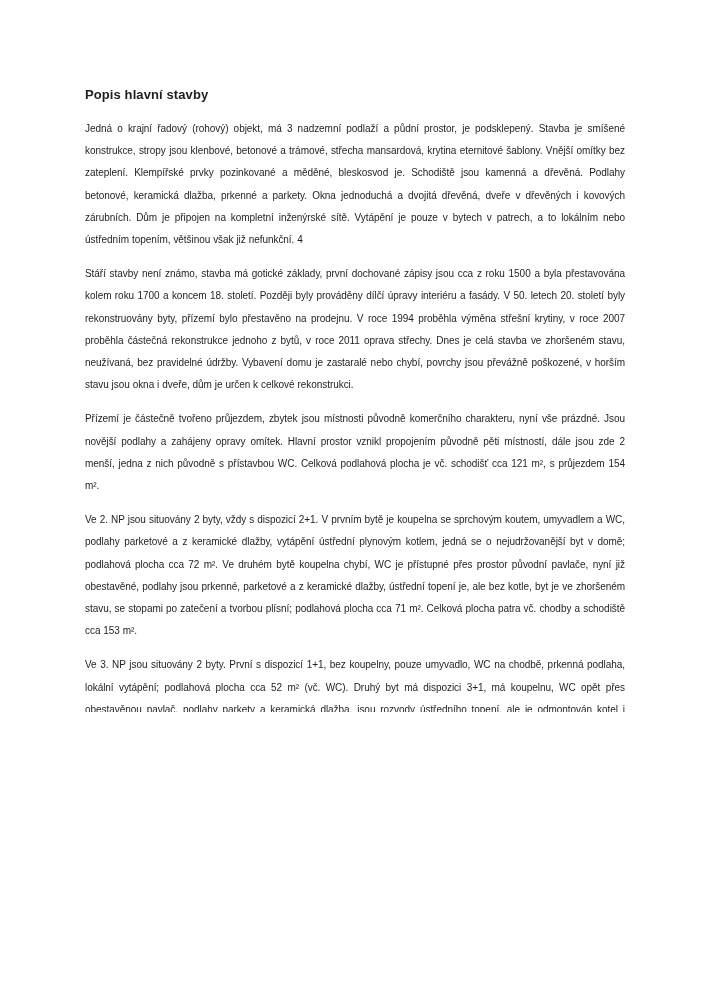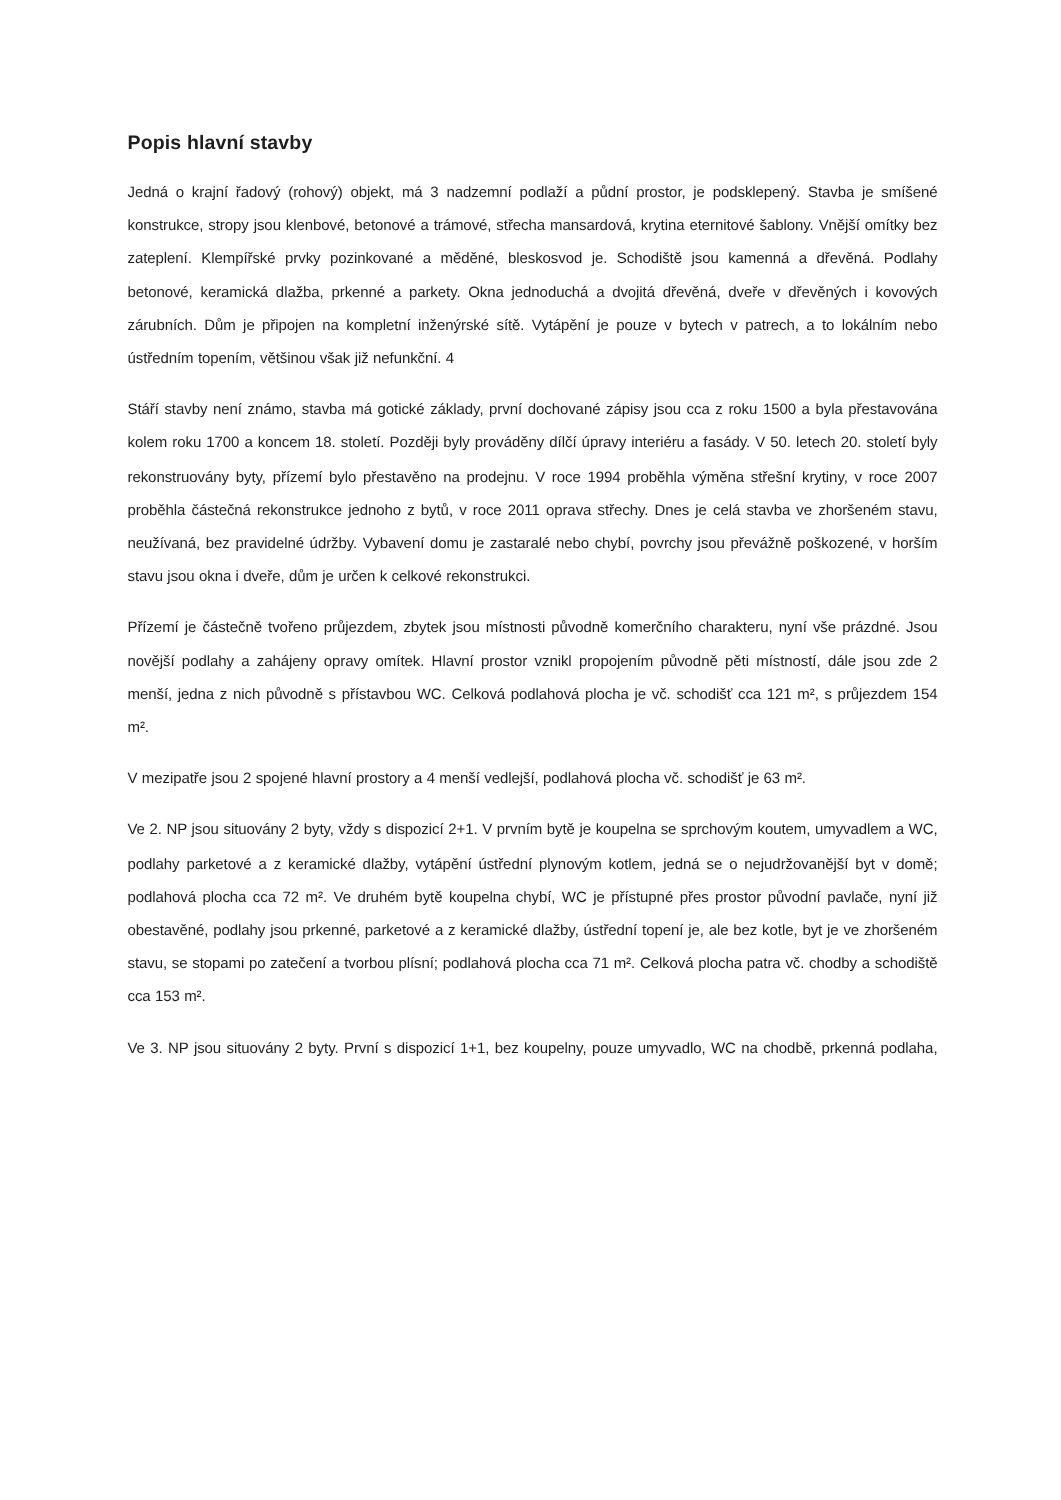--- a/index.html
+++ b/index.html
@@ -43,20 +43,19 @@
 
 <div class="page">
   <h1 class="doc-heading">Popis hlavní stavby</h1>
 
   <p class="doc-paragraph">Jedná o krajní řadový (rohový) objekt, má 3 nadzemní podlaží a půdní prostor, je podsklepený. Stavba je smíšené konstrukce, stropy jsou klenbové, betonové a trámové, střecha mansardová, krytina eternitové šablony. Vnější omítky bez zateplení. Klempířské prvky pozinkované a měděné, bleskosvod je. Schodiště jsou kamenná a dřevěná. Podlahy betonové, keramická dlažba, prkenné a parkety. Okna jednoduchá a dvojitá dřevěná, dveře v dřevěných i kovových zárubních. Dům je připojen na kompletní inženýrské sítě. Vytápění je pouze v bytech v patrech, a to lokálním nebo ústředním topením, většinou však již nefunkční. 4</p>
 
   <p class="doc-paragraph">Stáří stavby není známo, stavba má gotické základy, první dochované zápisy jsou cca z roku 1500 a byla přestavována kolem roku 1700 a koncem 18. století. Později byly prováděny dílčí úpravy interiéru a fasády. V 50. letech 20. století byly rekonstruovány byty, přízemí bylo přestavěno na prodejnu. V roce 1994 proběhla výměna střešní krytiny, v roce 2007 proběhla částečná rekonstrukce jednoho z bytů, v roce 2011 oprava střechy. Dnes je celá stavba ve zhoršeném stavu, neužívaná, bez pravidelné údržby. Vybavení domu je zastaralé nebo chybí, povrchy jsou převážně poškozené, v horším stavu jsou okna i dveře, dům je určen k celkové rekonstrukci.</p>
 
   <p class="doc-paragraph">Přízemí je částečně tvořeno průjezdem, zbytek jsou místnosti původně komerčního charakteru, nyní vše prázdné. Jsou novější podlahy a zahájeny opravy omítek. Hlavní prostor vznikl propojením původně pěti místností, dále jsou zde 2 menší, jedna z nich původně s přístavbou WC. Celková podlahová plocha je vč. schodišť cca 121 m², s průjezdem 154 m².</p>
 
-  <p class="doc-paragraph">V mezipatře jsou 2 spojené hlavní prostory a 4 menší vedlejší, podlahová plocha vč. schodišť je 63 m².</p>
 
   <p class="doc-paragraph">Ve 2. NP jsou situovány 2 byty, vždy s dispozicí 2+1. V prvním bytě je koupelna se sprchovým koutem, umyvadlem a WC, podlahy parketové a z keramické dlažby, vytápění ústřední plynovým kotlem, jedná se o nejudržovanější byt v domě; podlahová plocha cca 72 m². Ve druhém bytě koupelna chybí, WC je přístupné přes prostor původní pavlače, nyní již obestavěné, podlahy jsou prkenné, parketové a z keramické dlažby, ústřední topení je, ale bez kotle, byt je ve zhoršeném stavu, se stopami po zatečení a tvorbou plísní; podlahová plocha cca 71 m². Celková plocha patra vč. chodby a schodiště cca 153 m².</p>
 
   <p class="doc-paragraph">Ve 3. NP jsou situovány 2 byty. První s dispozicí 1+1, bez koupelny, pouze umyvadlo, WC na chodbě, prkenná podlaha, lokální vytápění; podlahová plocha cca 52 m² (vč. WC). Druhý byt má dispozici 3+1, má koupelnu, WC opět přes obestavěnou pavlač, podlahy parkety a keramická dlažba, jsou rozvody ústředního topení, ale je odmontován kotel i radiátory, je lokální ohřev teplé vody; podlahová plocha cca 78 m². Celková podlahová plocha patra vč. chodby a schodiště je cca 149 m².</p>
 
   <p class="doc-paragraph">Půdní prostor je stavebně neupravený, plně zkosený, nezateplený, podlaha cihelná. Suterén je vyklizený, v horším stavu s vlhkostí, stropy klenbové, schodiště kamenné a dřevěné. Hlavní</p>
 </div>
 
 </body></html>

